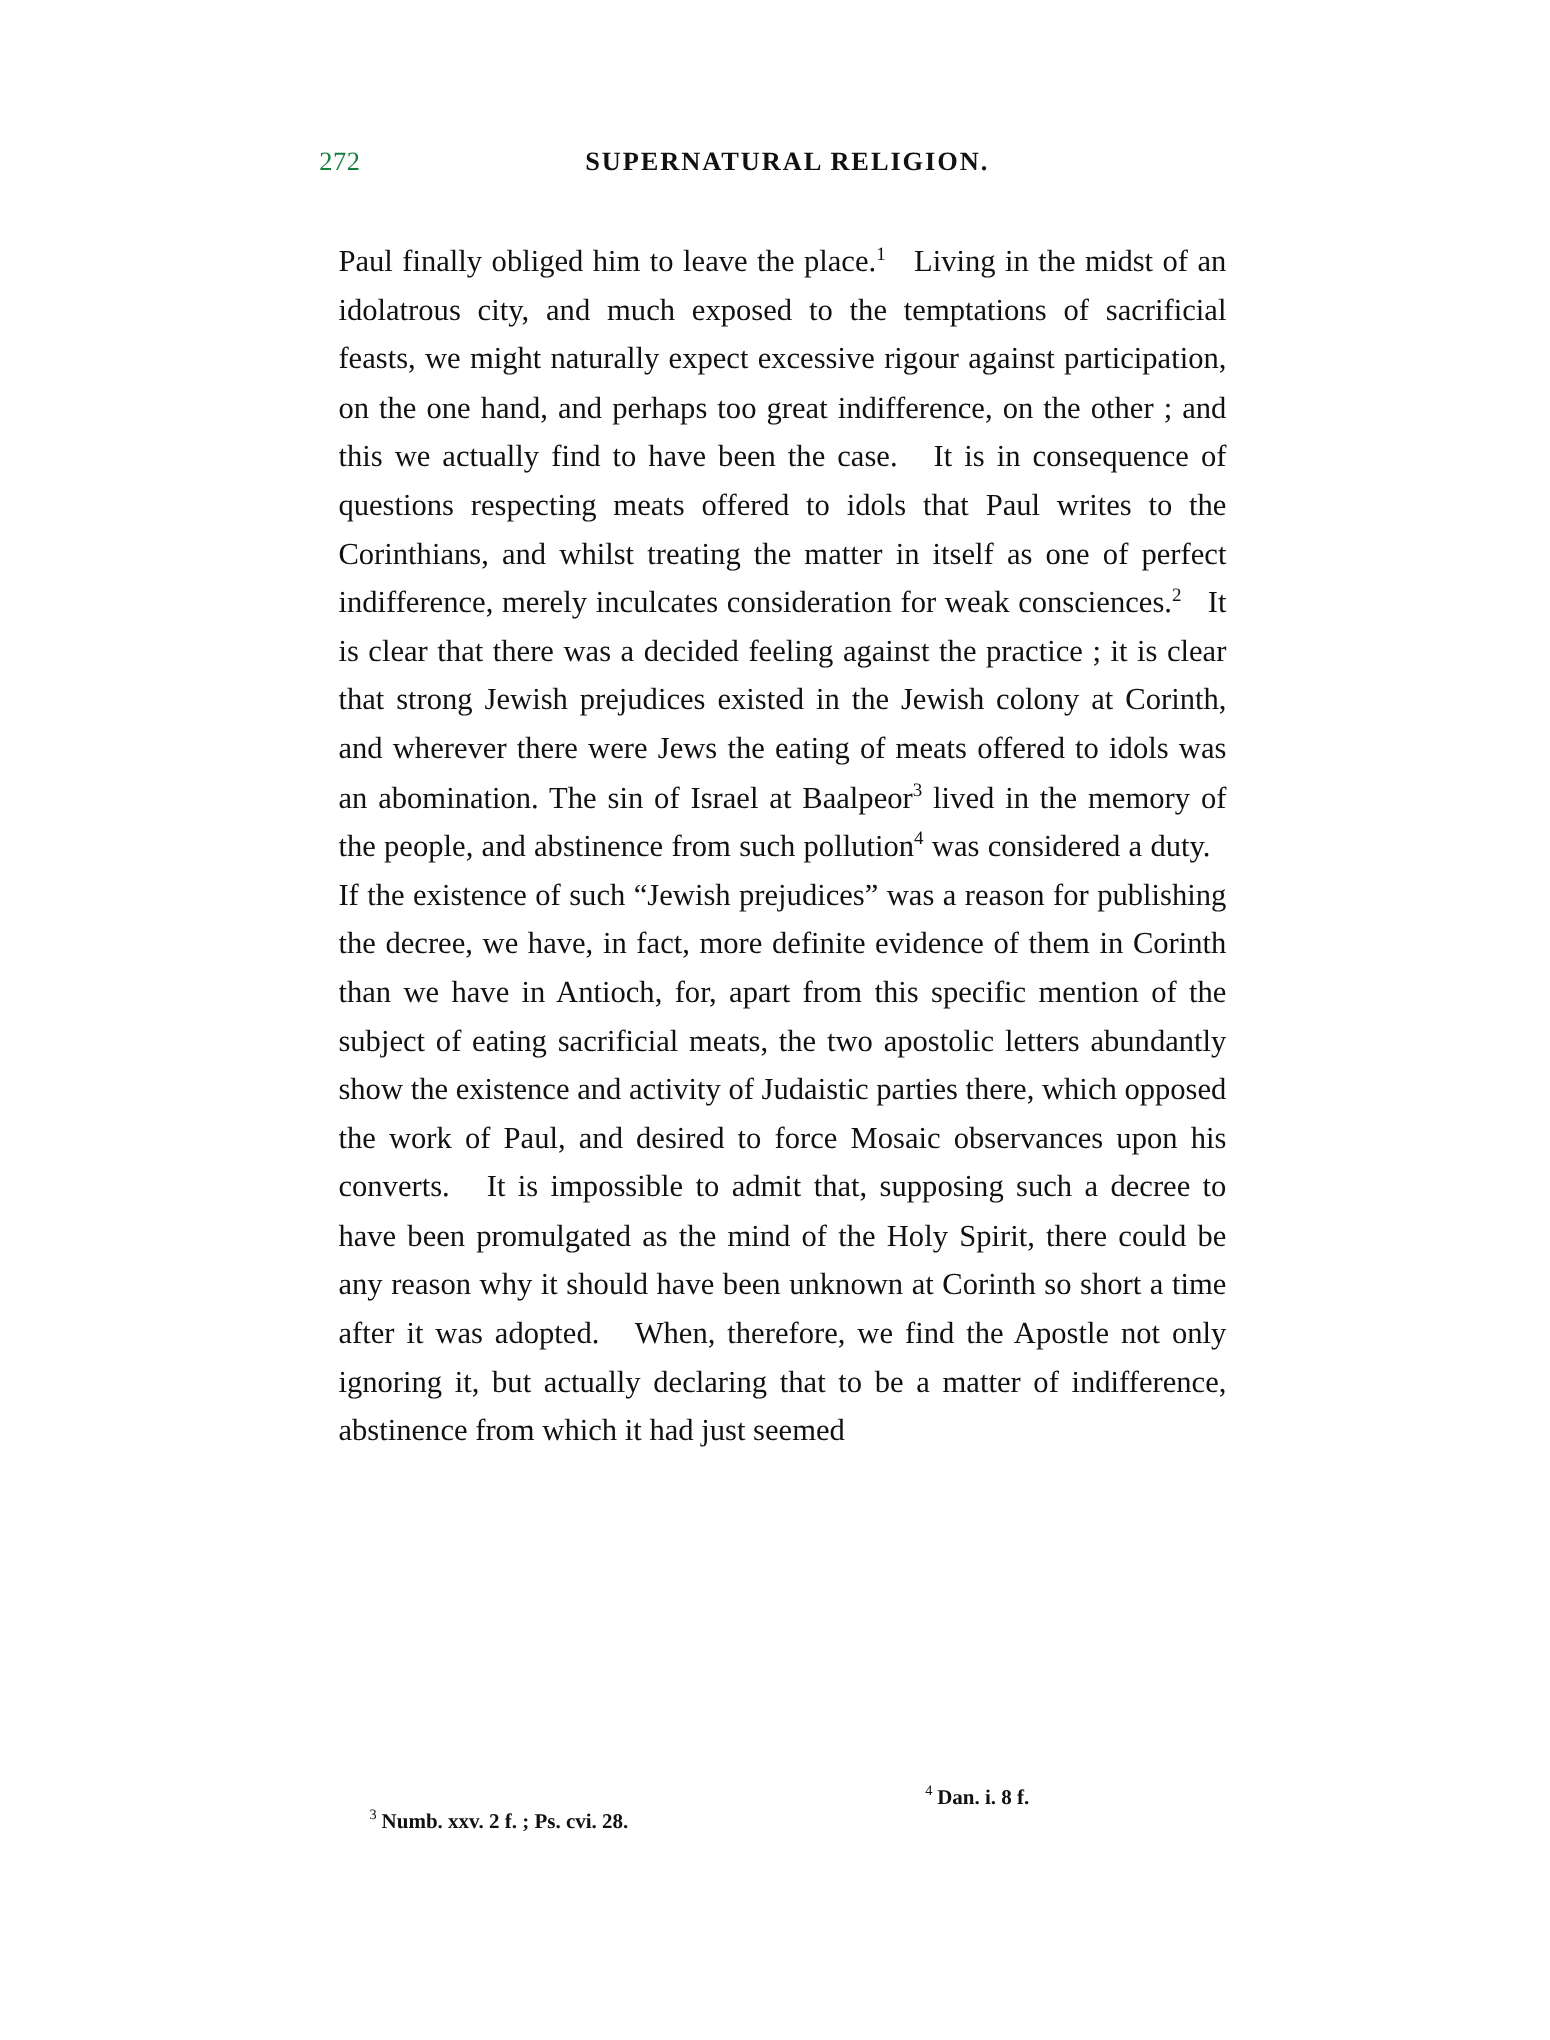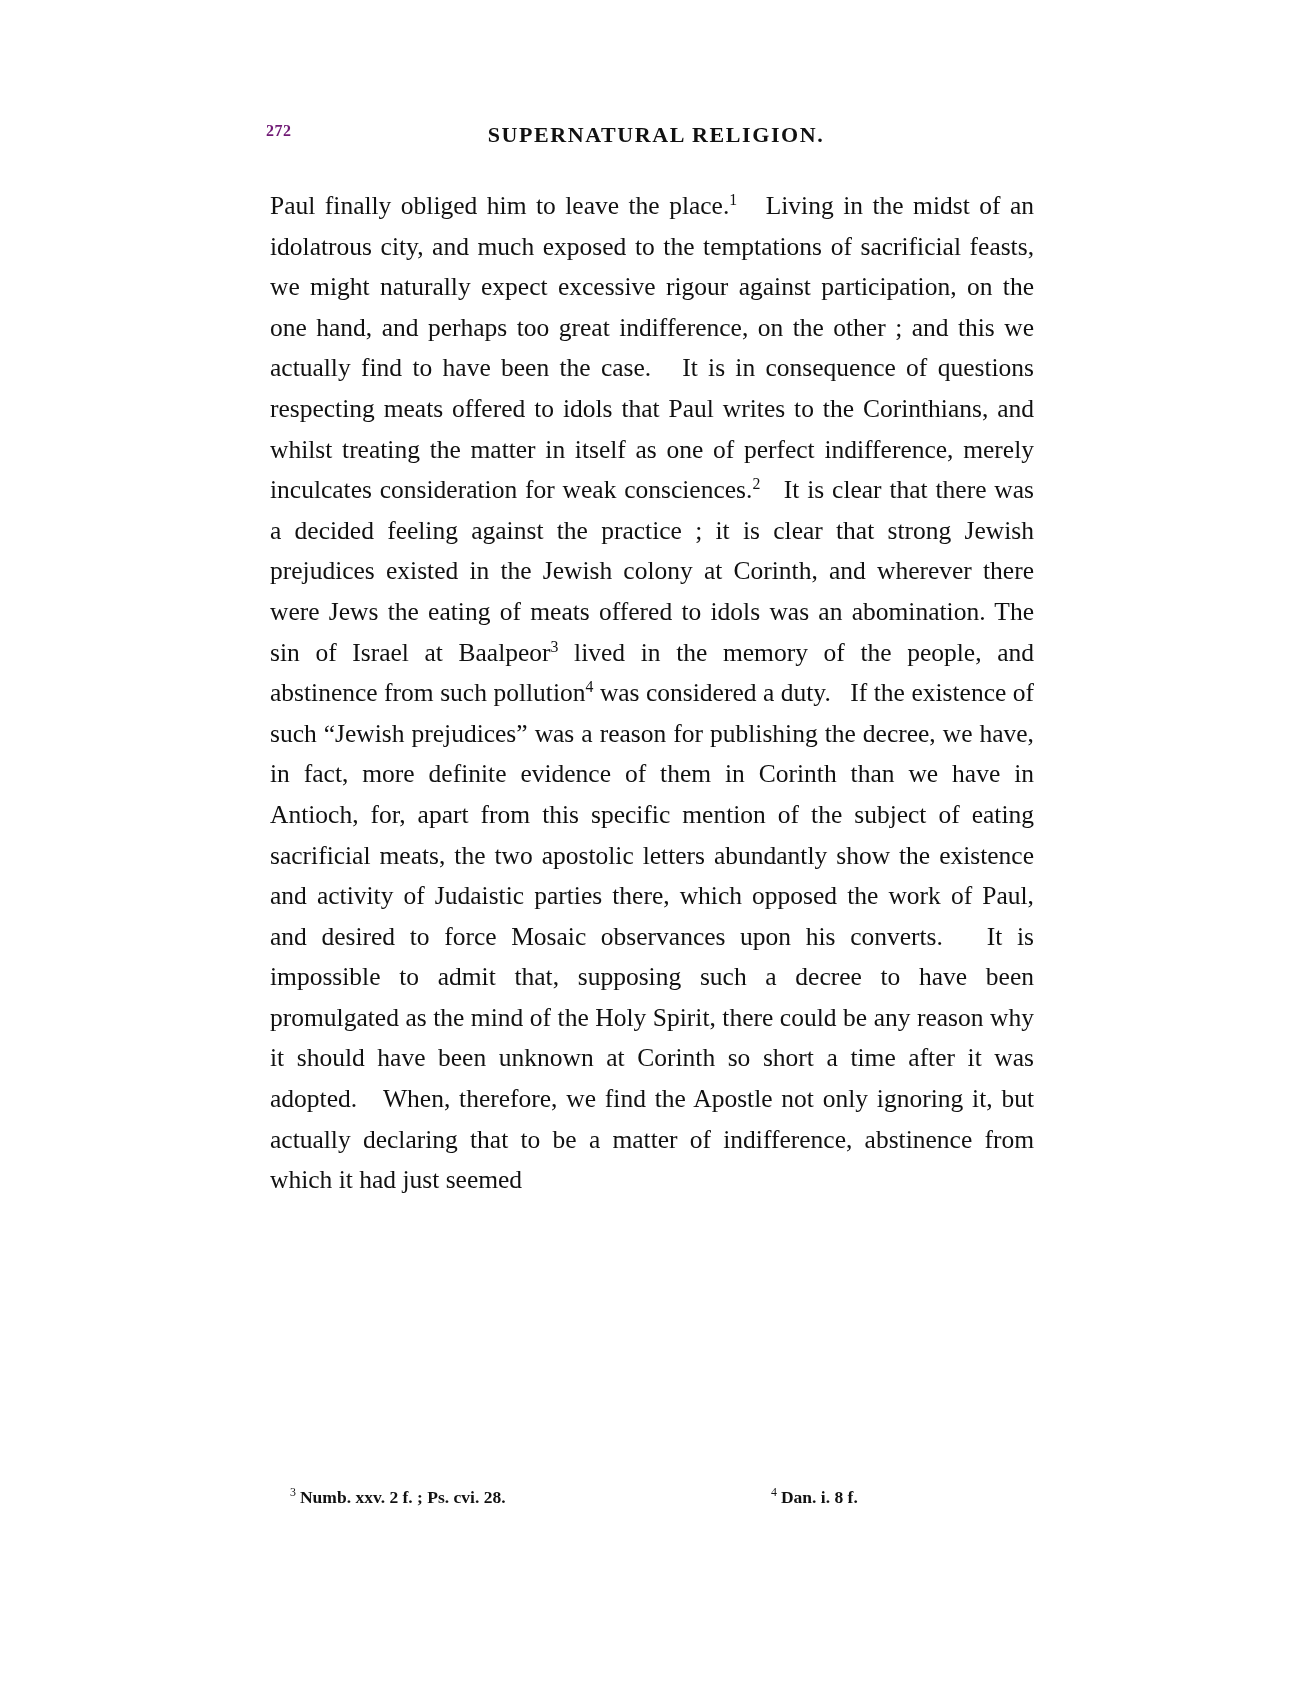--- a/index.html
+++ b/index.html
@@ -25,24 +25,24 @@
     position: absolute;
     top: 122px;
     left: 266px;
     width: 780px;
     height: 30px;
   }
   .folio {
     position: absolute;
     left: 0;
     top: 0;
-    font-size: 16px;
-    font-weight: bold;
+    font-size: 22px;
+    font-weight: normal;
     letter-spacing: 0.5px;
-    color: #701a75;
+    color: #15803d;
   }
   .running-title {
     position: absolute;
     left: 0;
     top: 0;
     width: 780px;
     text-align: center;
     font-size: 22px;
     font-weight: bold;
     letter-spacing: 1.6px;
@@ -54,21 +54,21 @@
     left: 266px;
     width: 772px;
     font-size: 25.5px;
     line-height: 40.6px;
     text-align: justify;
     text-justify: inter-word;
     color: #111;
     hyphens: none;
   }
   .body-text p {
-    margin: 4px;
+    margin: 16px;
     text-indent: 0;
   }
   sup {
     font-size: 0.62em;
     vertical-align: super;
     line-height: 0;
   }
   .footnotes {
     position: absolute;
     top: 1482px;
@@ -87,21 +87,21 @@
     left: 14px;
     top: 0;
     white-space: nowrap;
   }
   .fn-right {
     position: absolute;
     left: 386px;
     top: 0;
     white-space: nowrap;
   }
-  .fn-row.second .fn-left { left: 24px; }
+  .fn-row.second .fn-left { left: 42px; margin-top: 20px; }
   .fn-row.second .fn-right { left: 470px; margin-left: 35px; }
   .fn-marker {
     font-size: 0.68em;
     vertical-align: super;
     line-height: 0;
     margin-right: 4px;
   }
   .fn-text { font-weight: bold; }
 </style>
 </head>

